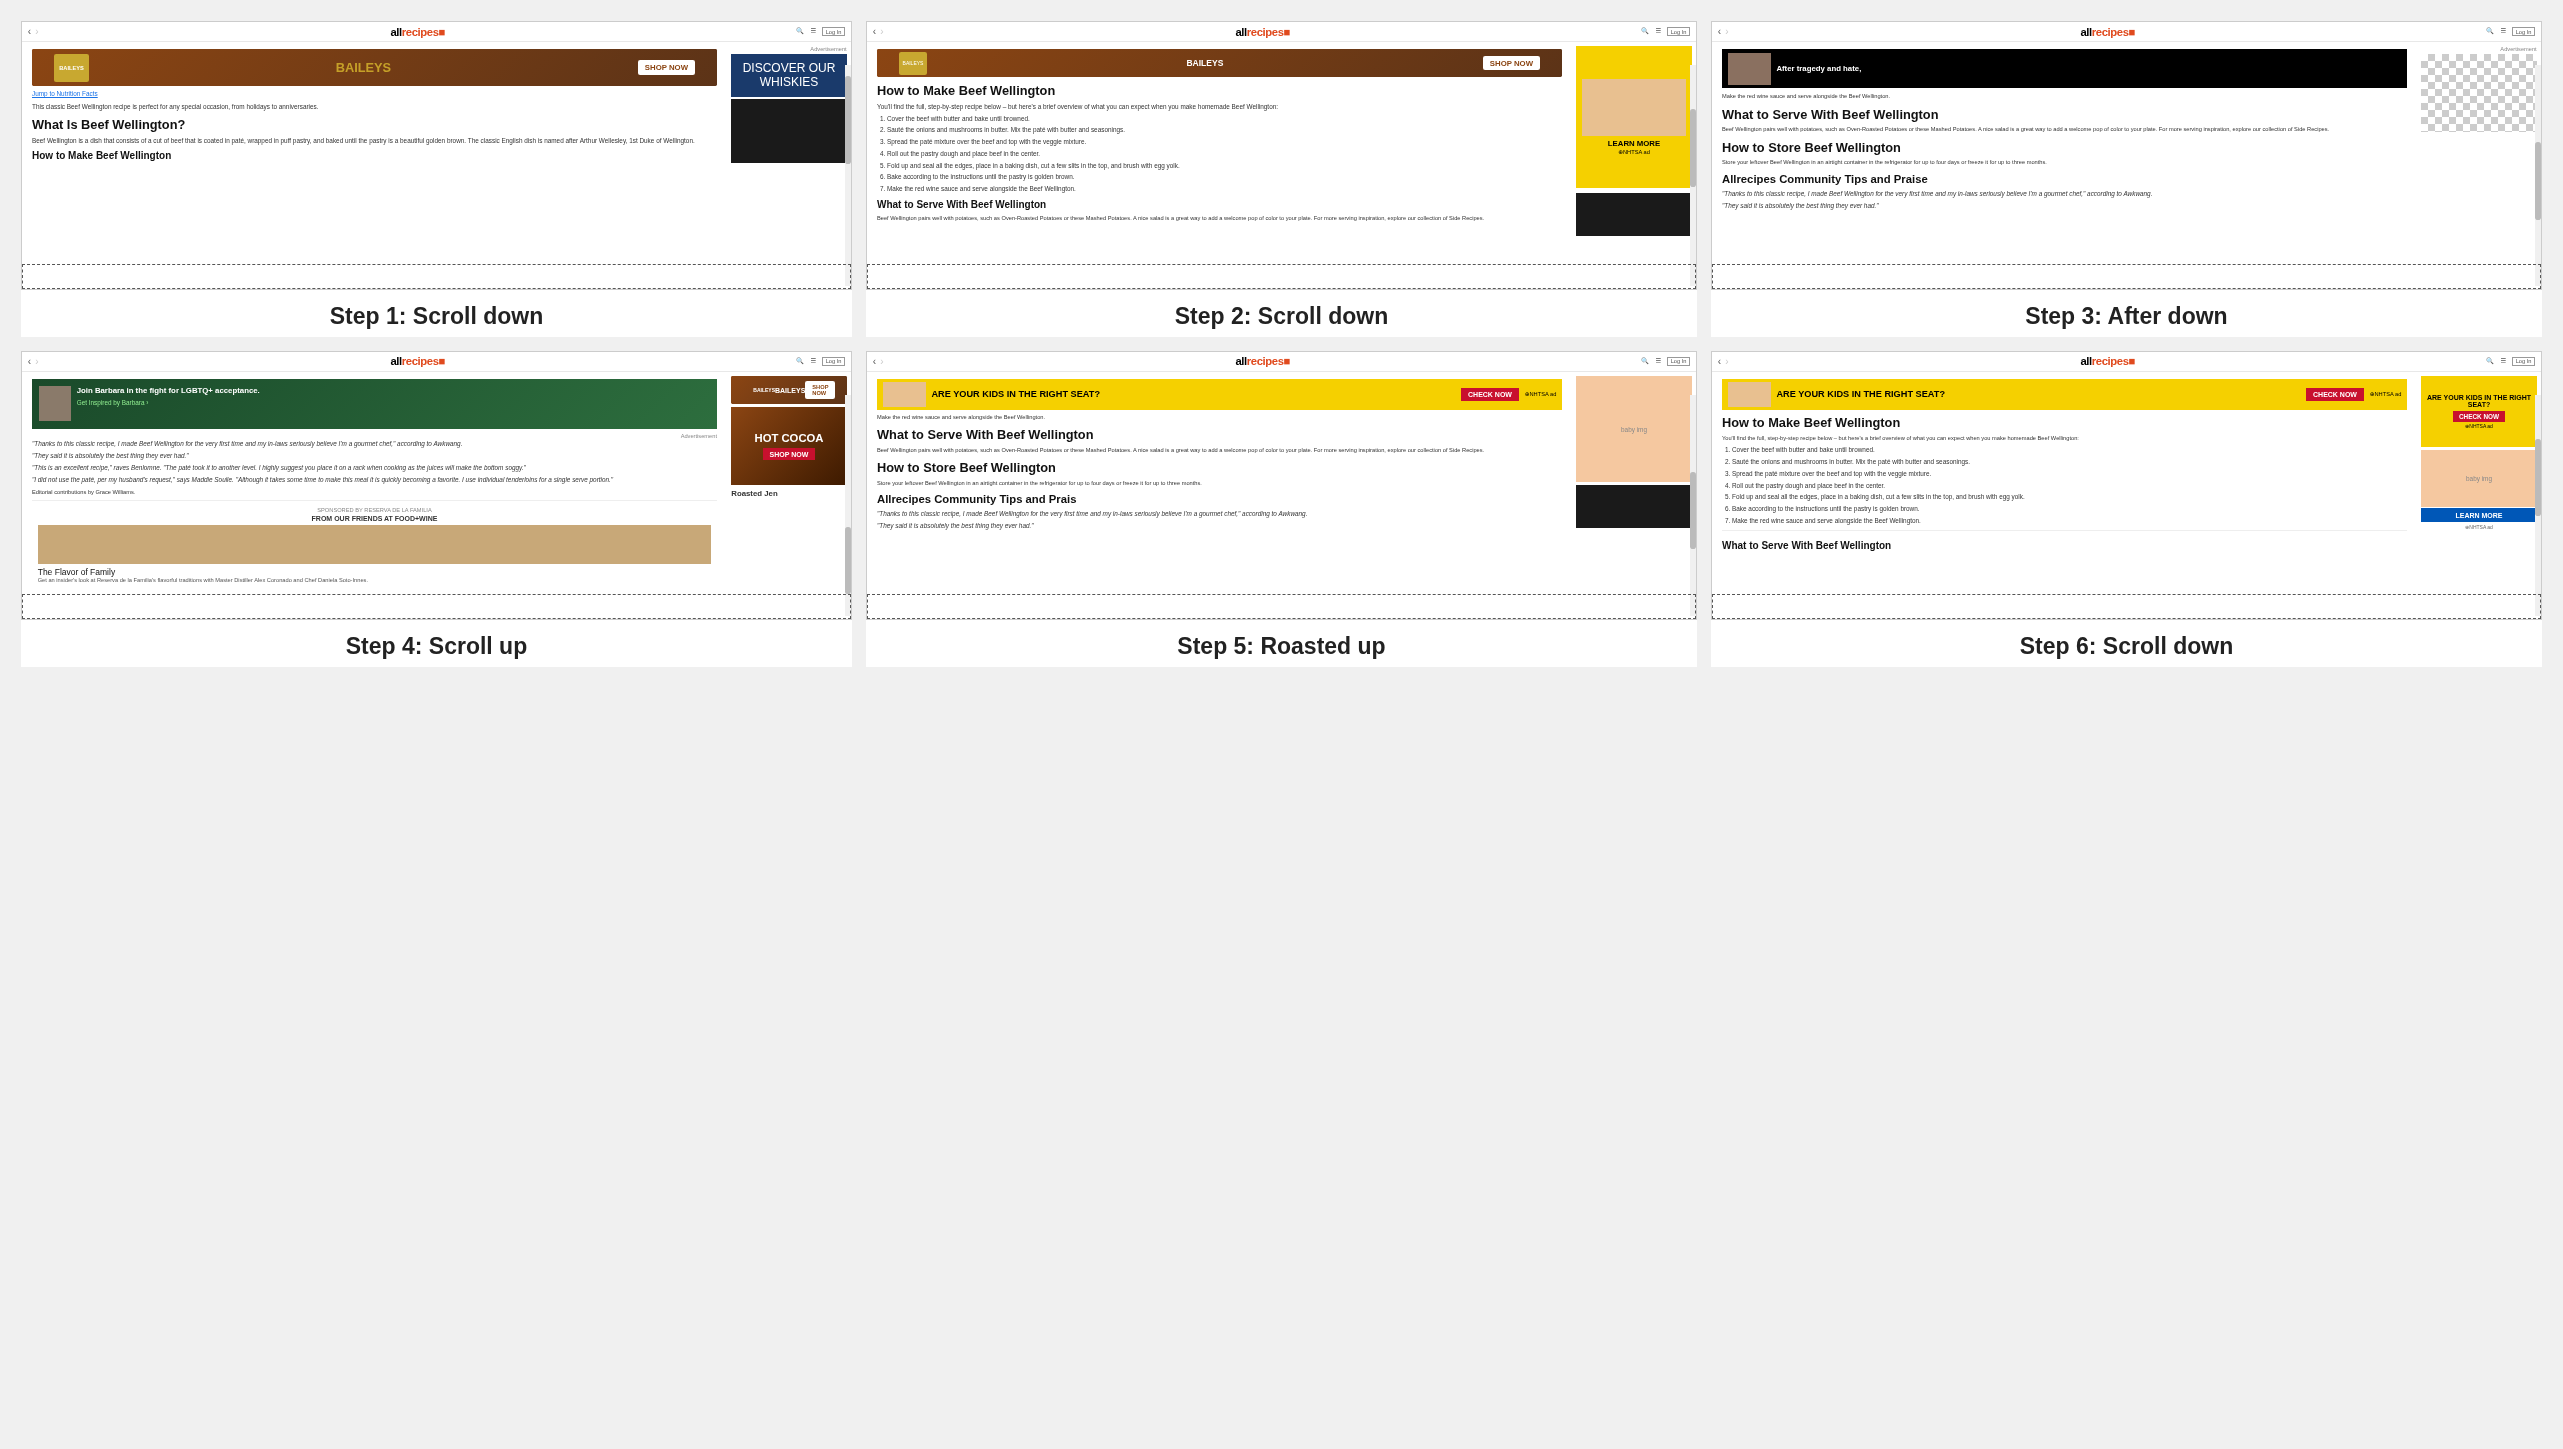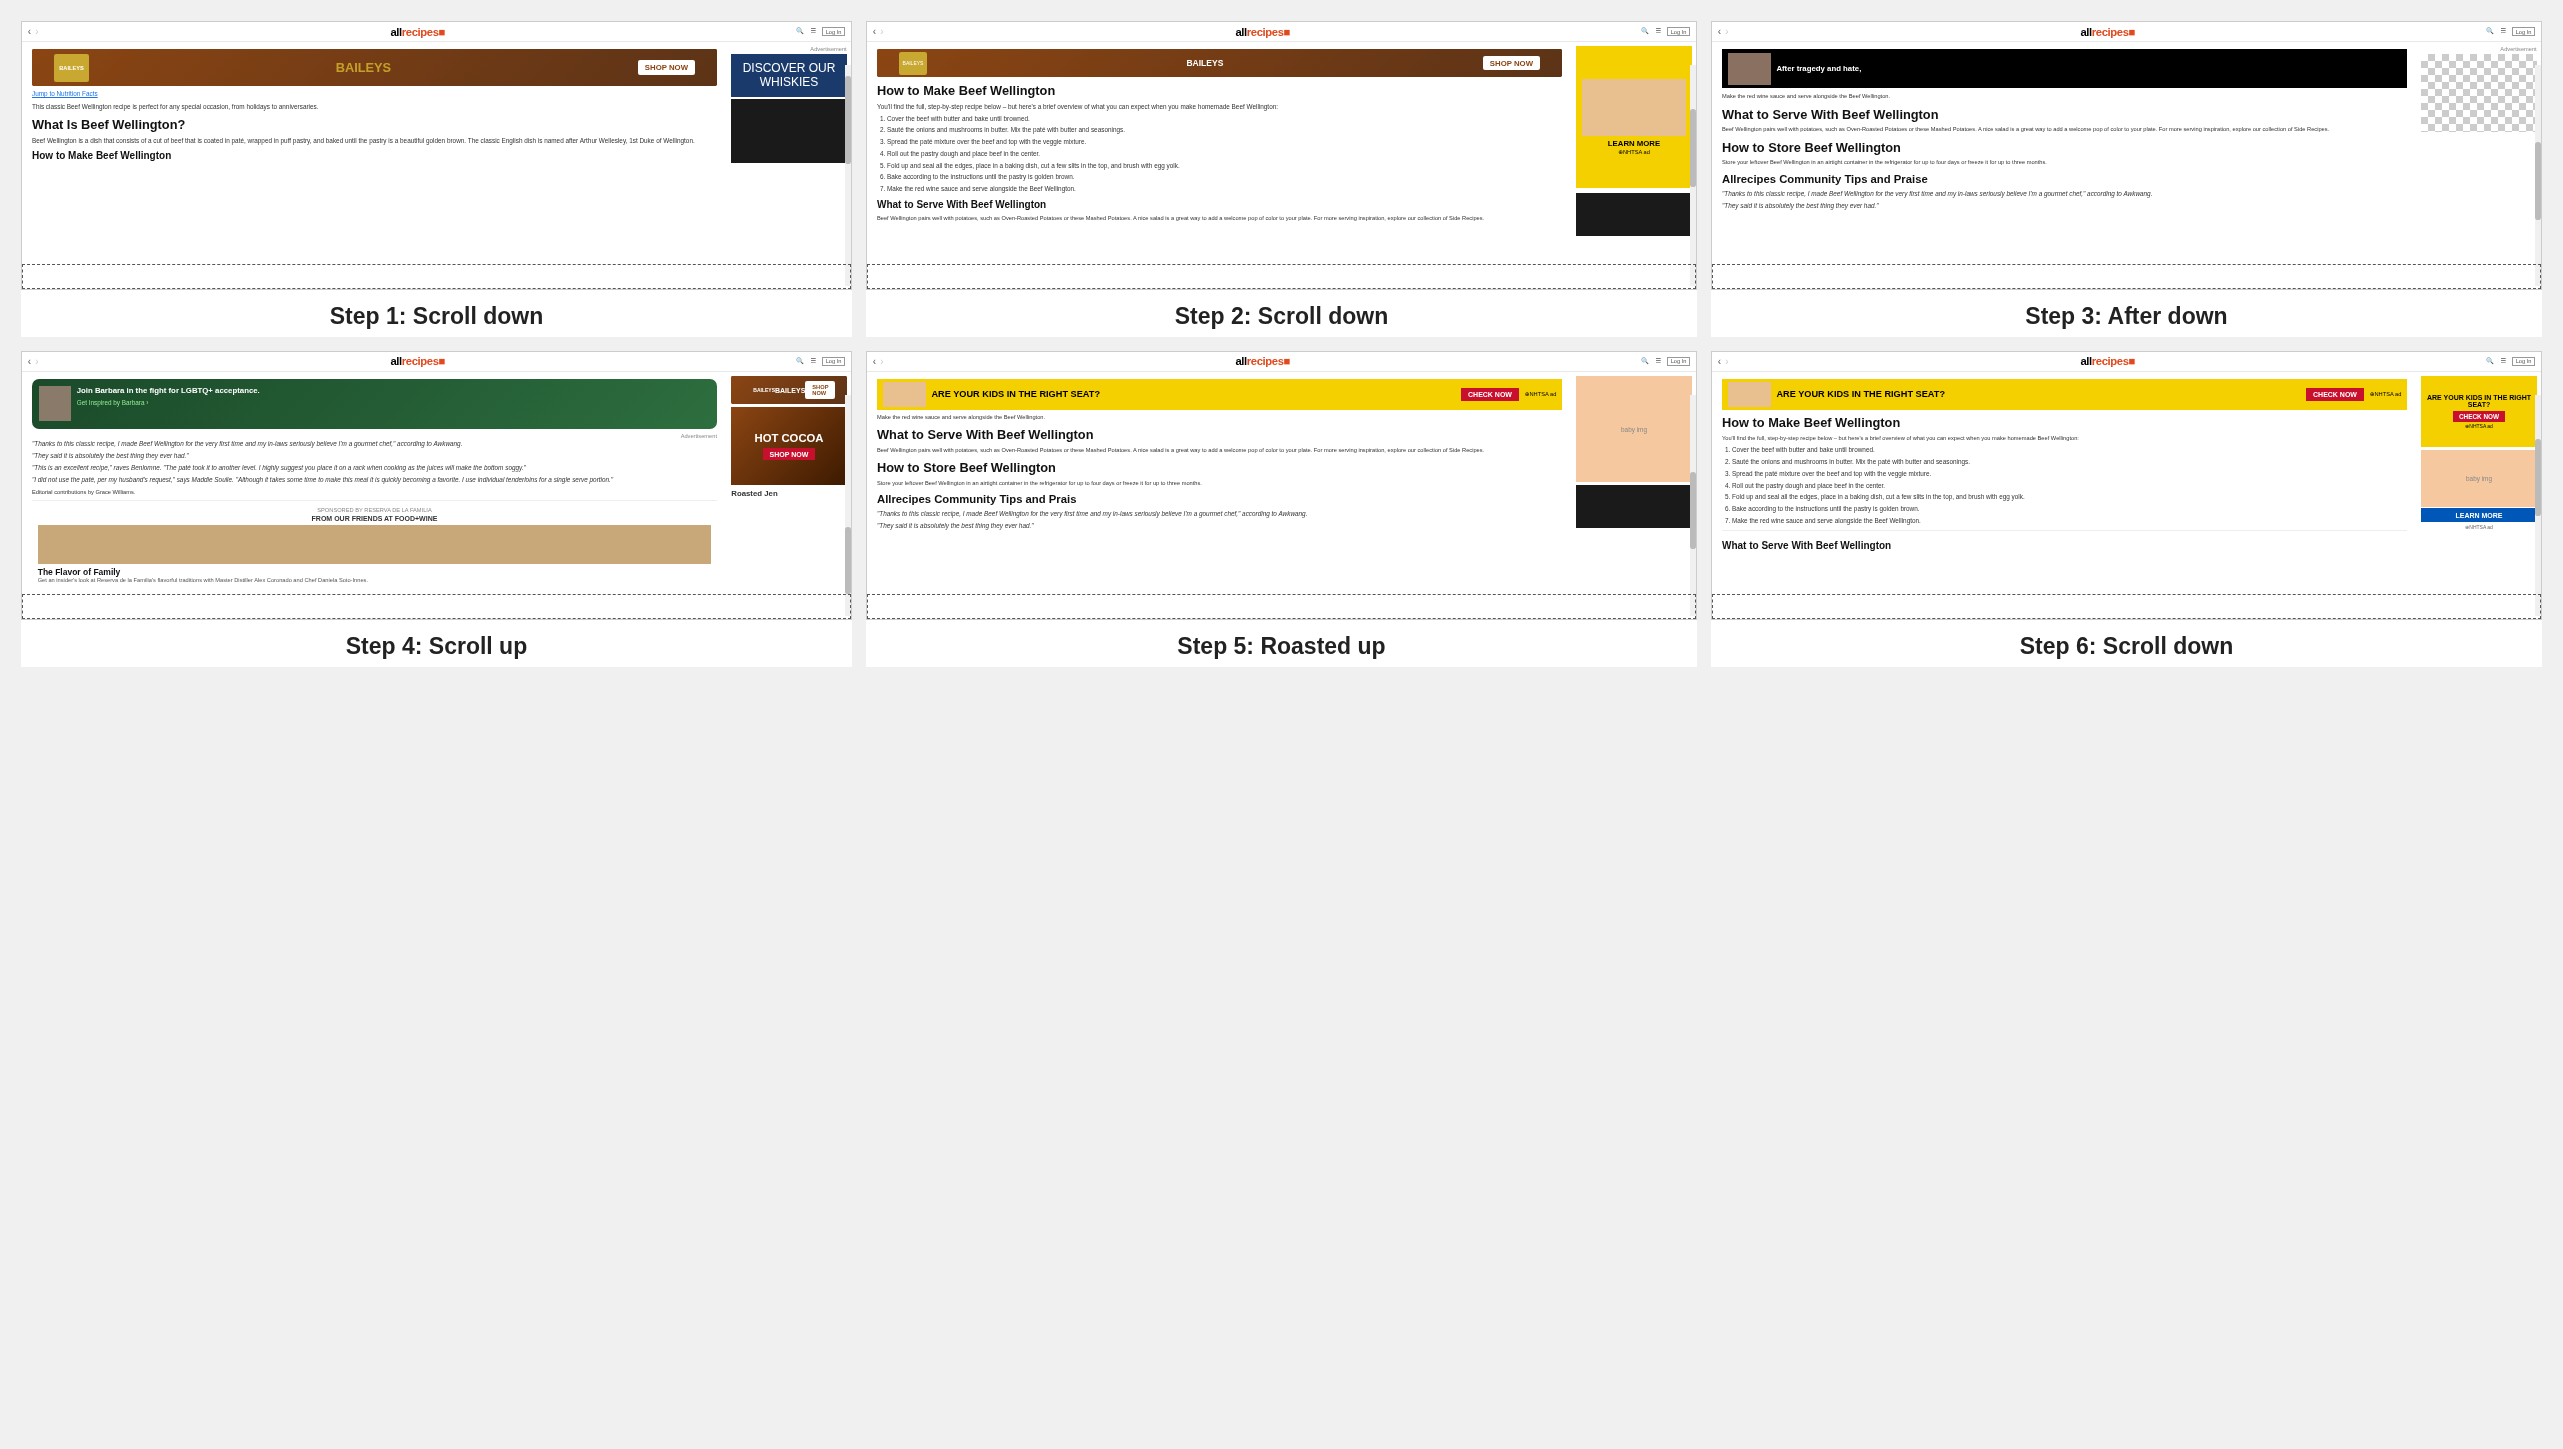--- a/index.html
+++ b/index.html
@@ -225,21 +225,20 @@
     
     .barbara-ad {
       background: linear-gradient(135deg, #1a4a2a, #2d6e3e);
       padding: 7px;
       display: flex;
       align-items: flex-start;
       gap: 5.7px;
       height: 50px;
       width: 100%;
       margin-bottom: 4.3px;
-      border-radius: 7px;
     }
     .barbara-img {
       width: 32px;
       height: 35px;
       background: #8a7a6a;
       flex-shrink: 0;
     }
     .barbara-text {
       color: #fff;
       font-size: 7.8px;
@@ -296,21 +295,21 @@
       margin: 2.1px 0;
     }
     .flavor-img {
       width: 100%;
       height: 39px;
       background: #c8a878;
       margin: 2.8px 0;
     }
     .flavor-title {
       font-size: 8.5px;
-      font-weight: bold;
+      font-weight: normal;
       color: #111;
     }
     .flavor-desc {
       font-size: 5.7px;
       color: #555;
       line-height: 1.4;
     }
 
     
     .top-nhtsa-banner {

